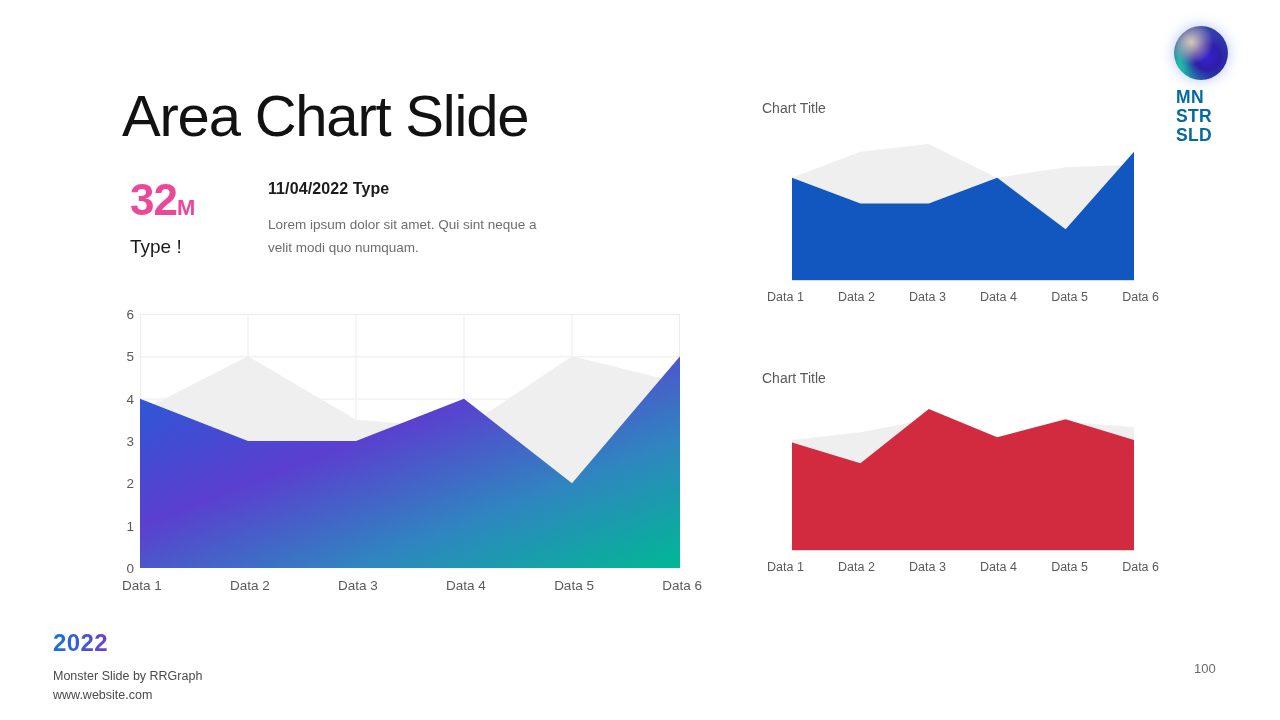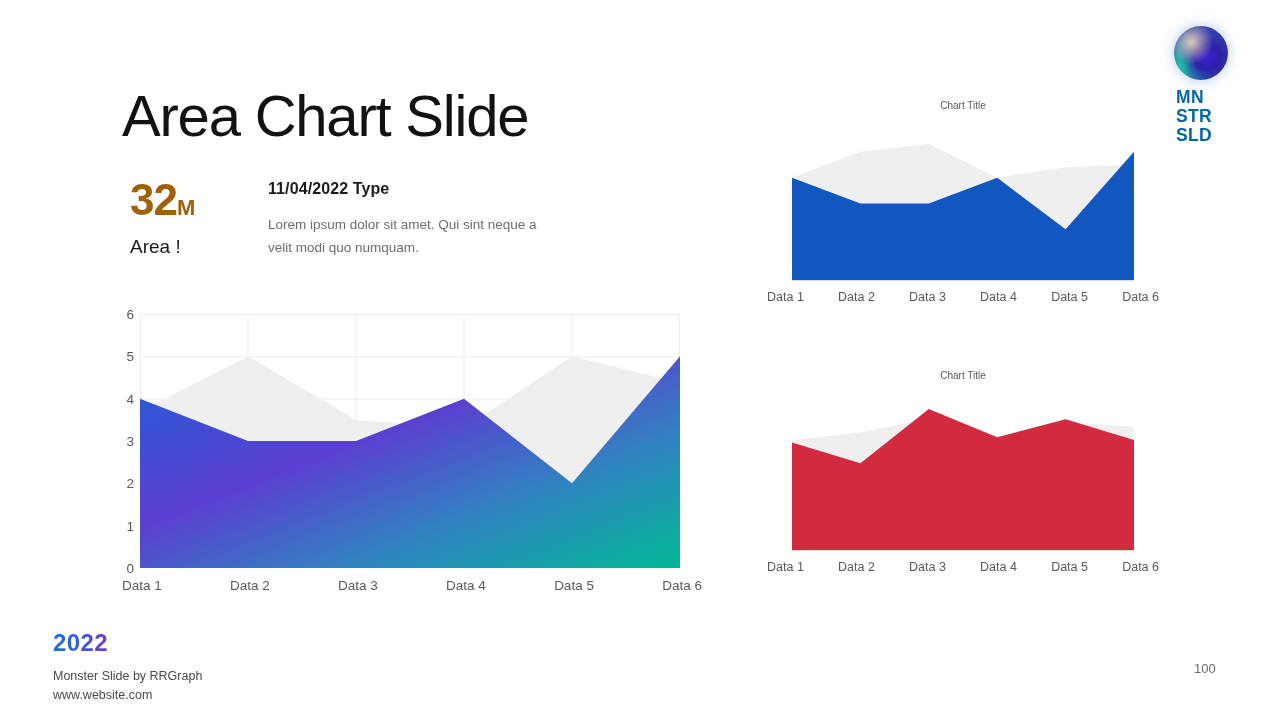--- a/index.html
+++ b/index.html
@@ -49,21 +49,21 @@
   .xaxis {
     position: absolute; left: 10px; top: 278px; width: 580px; height: 22px;
     display: flex; justify-content: space-between;
   }
   .xaxis span { font-size: 13.5px; color: #5a5a5a; }
 
   
   .mini { position: absolute; }
   .mini-title {
     position: absolute; left: 0; top: 0; width: 100%;
-    text-align: center; font-size: 10px; color: #595959;
+    font-size: 14px; color: #595959;
   }
   .mini-plot { position: absolute; left: 30px; top: 26px; width: 342px; height: 155px; }
   .mini-x {
     position: absolute; left: 5px; top: 190px; width: 392px; height: 20px;
     display: flex; justify-content: space-between;
   }
   .mini-x span { font-size: 12.5px; color: #5a5a5a; }
 
   #mini-top { left: 762px; top: 100px; width: 402px; height: 225px; }
   #mini-bottom { left: 762px; top: 370px; width: 402px; height: 225px; }
@@ -103,22 +103,22 @@
   }
 </style>
 </head>
 <body>
 
 <div class="slide">
 
   <div class="slide-title">Area Chart Slide</div>
 
   <div class="kpi">
-    <div class="kpi-value" style="color: #a16207;"><span>32</span><span class="unit">M</span></div>
-    <div class="kpi-label">Area !</div>
+    <div class="kpi-value" style="color: #ec4899;"><span>32</span><span class="unit">M</span></div>
+    <div class="kpi-label">Type !</div>
   </div>
 
   <div class="desc">
     <div class="desc-head">11/04/2022 Type</div>
     <div class="desc-body">Lorem ipsum dolor sit amet. Qui sint neque a velit modi quo numquam.</div>
   </div>
 
   <div class="main-chart">
     <div class="yaxis">
         <span style="top: 100%;">0</span>

